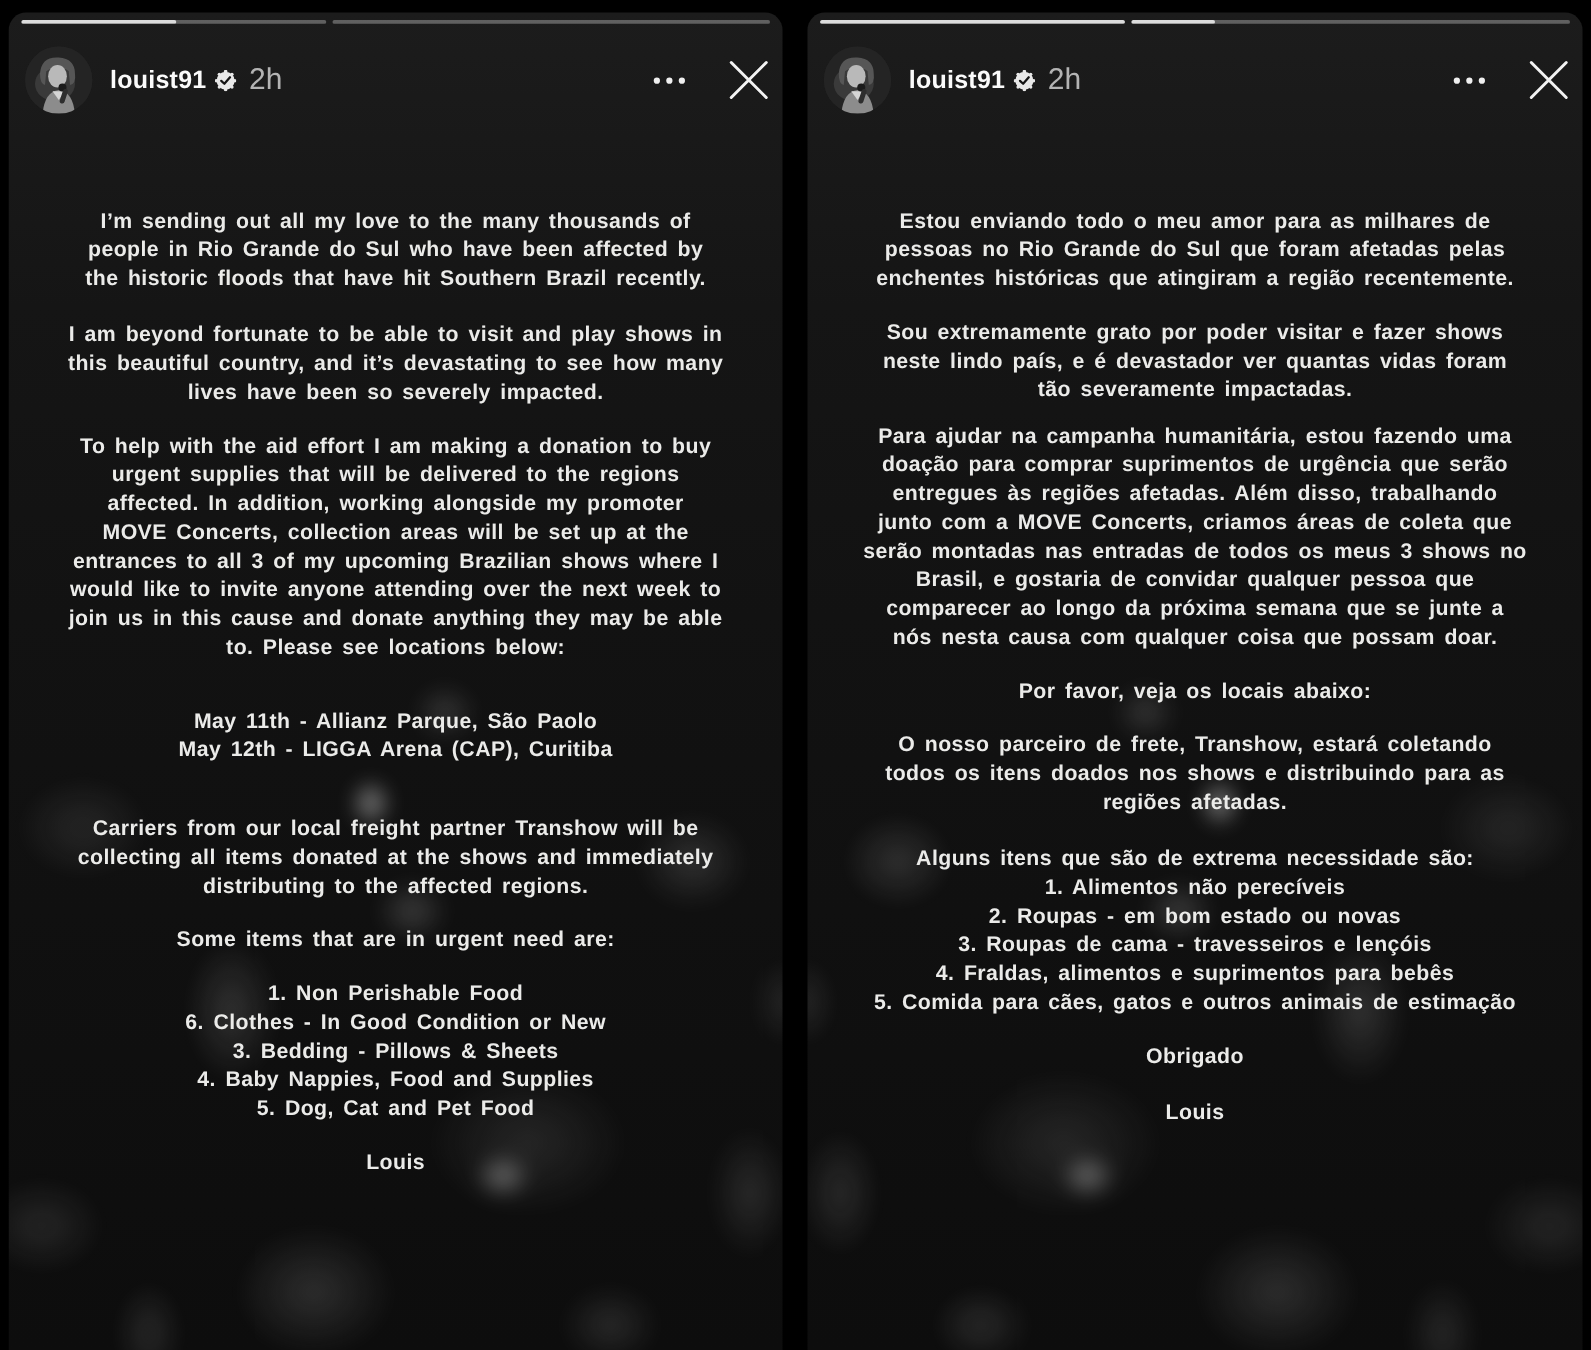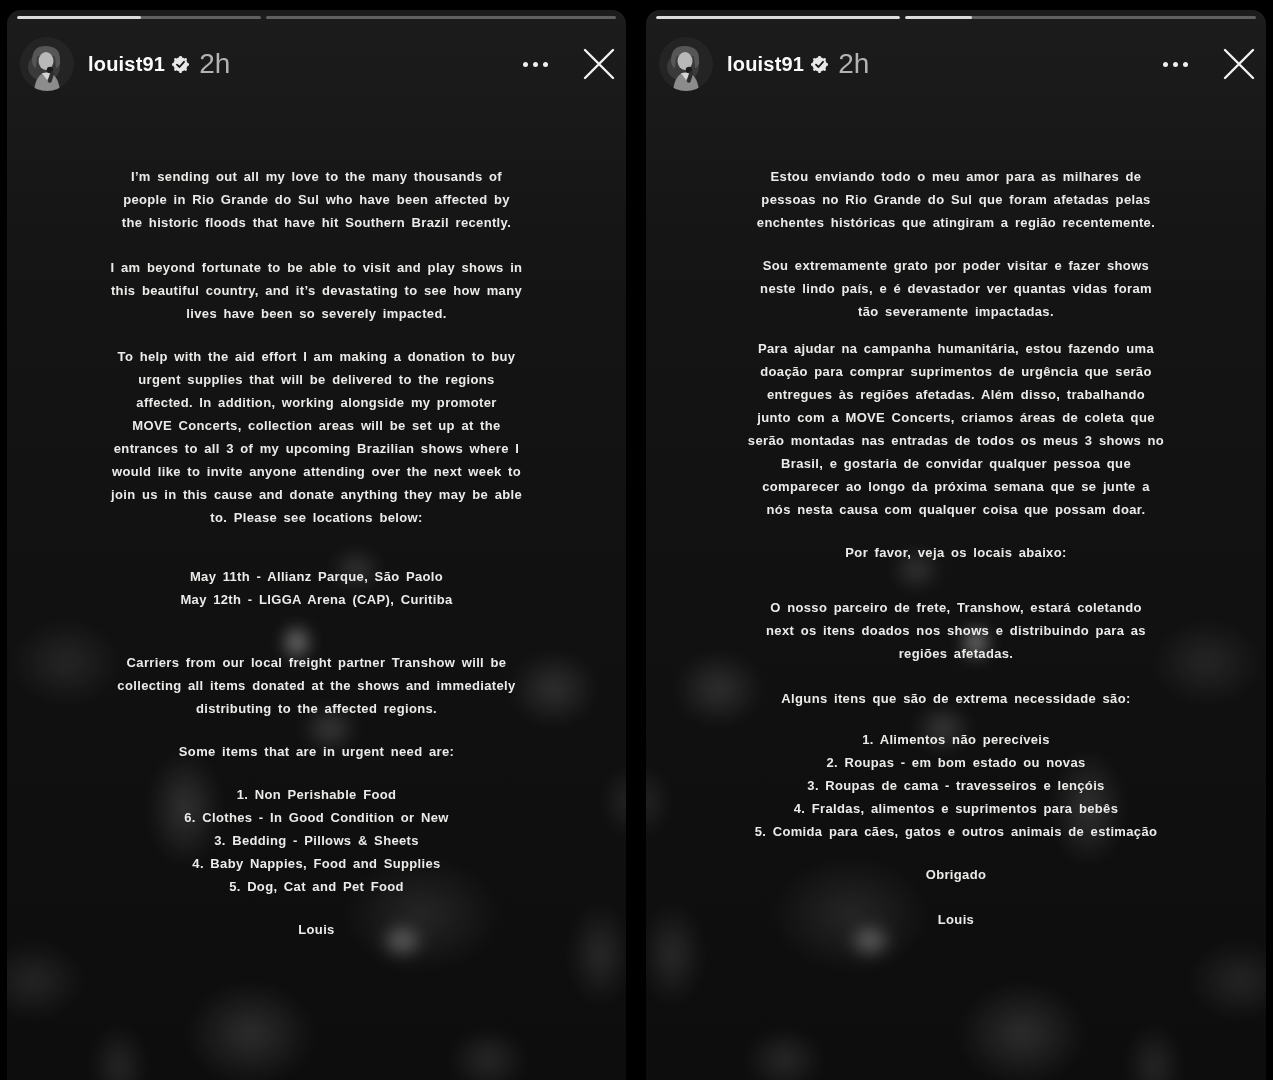--- a/index.html
+++ b/index.html
@@ -32,30 +32,30 @@
   .progress{position:absolute;top:6px;left:10px;right:10px;display:flex;gap:5px;height:3px;}
   .seg{height:3px;border-radius:2px;background:rgba(255,255,255,.30);overflow:hidden;}
   .seg.s1{flex:0 0 40.7%;}
   .seg.s2{flex:1 1 auto;}
   .seg .fill{height:100%;background:#dcdcdc;border-radius:2px;width:0;}
   
   .hdr{position:absolute;top:27px;left:13px;right:8px;display:flex;align-items:center;}
   .avatar{width:54px;height:54px;border-radius:50%;overflow:hidden;flex:0 0 54px;background:#222;}
   .uname{margin-left:14px;color:#fafafa;font-size:20px;font-weight:bold;letter-spacing:.2px;}
   .badge{margin-left:7px;display:inline-flex;}
-  .time{margin-left:10px;color:#b3b3b3;font-size:28px;}
+  .time{margin-left:10px;color:#b3b3b3;font-size:24px;}
   .hspacer{flex:1 1 auto;}
   .more{background:none;border:0;padding:0 6px;cursor:pointer;display:flex;gap:5px;align-items:center;margin-right:26px;}
   .more i{display:block;width:5px;height:5px;border-radius:50%;background:#efefef;}
   .close{background:none;border:0;padding:0;cursor:pointer;display:flex;}
   
   .content{position:absolute;top:155px;left:24px;right:24px;text-align:center;color:#ebebe9;}
-  .blk{margin:0;white-space:pre;font-size:13px;line-height:23px;letter-spacing:.35px;word-spacing:2.5px;
+  .blk{margin:0;white-space:pre;font-size:17px;line-height:23px;letter-spacing:.35px;word-spacing:2.5px;
     font-weight:bold;text-align:center;}
-  .g14{margin-bottom:14px;}.g16{margin-bottom:32px;}.g18{margin-bottom:18px;}
+  .g14{margin-bottom:14px;}.g16{margin-bottom:20px;}.g18{}
   .g20{margin-bottom:20px;}.g22{margin-bottom:22px;}.g23{margin-bottom:23px;}
   .g36{margin-bottom:36px;}.g40{margin-bottom:40px;}
 </style>
 </head>
 <body>
 
 <div class="stage">
 
   <section class="story left">
     <div class="crowd"></div>
@@ -213,21 +213,21 @@
       <p class="blk g20">Para ajudar na campanha humanitária, estou fazendo uma
 doação para comprar suprimentos de urgência que serão
 entregues às regiões afetadas. Além disso, trabalhando
 junto com a MOVE Concerts, criamos áreas de coleta que
 serão montadas nas entradas de todos os meus 3 shows no
 Brasil, e gostaria de convidar qualquer pessoa que
 comparecer ao longo da próxima semana que se junte a
 nós nesta causa com qualquer coisa que possam doar.</p>
       <p class="blk g16">Por favor, veja os locais abaixo:</p>
       <p class="blk g22">O nosso parceiro de frete, Transhow, estará coletando
-next os itens doados nos shows e distribuindo para as
+todos os itens doados nos shows e distribuindo para as
 regiões afetadas.</p>
       <p class="blk g18">Alguns itens que são de extrema necessidade são:</p>
       <div class="g20">
         <p class="blk">1. Alimentos não perecíveis</p>
         <p class="blk">2. Roupas - em bom estado ou novas</p>
         <p class="blk">3. Roupas de cama - travesseiros e lençóis</p>
         <p class="blk">4. Fraldas, alimentos e suprimentos para bebês</p>
         <p class="blk">5. Comida para cães, gatos e outros animais de estimação</p>
       </div>
       <p class="blk g22">Obrigado</p>

